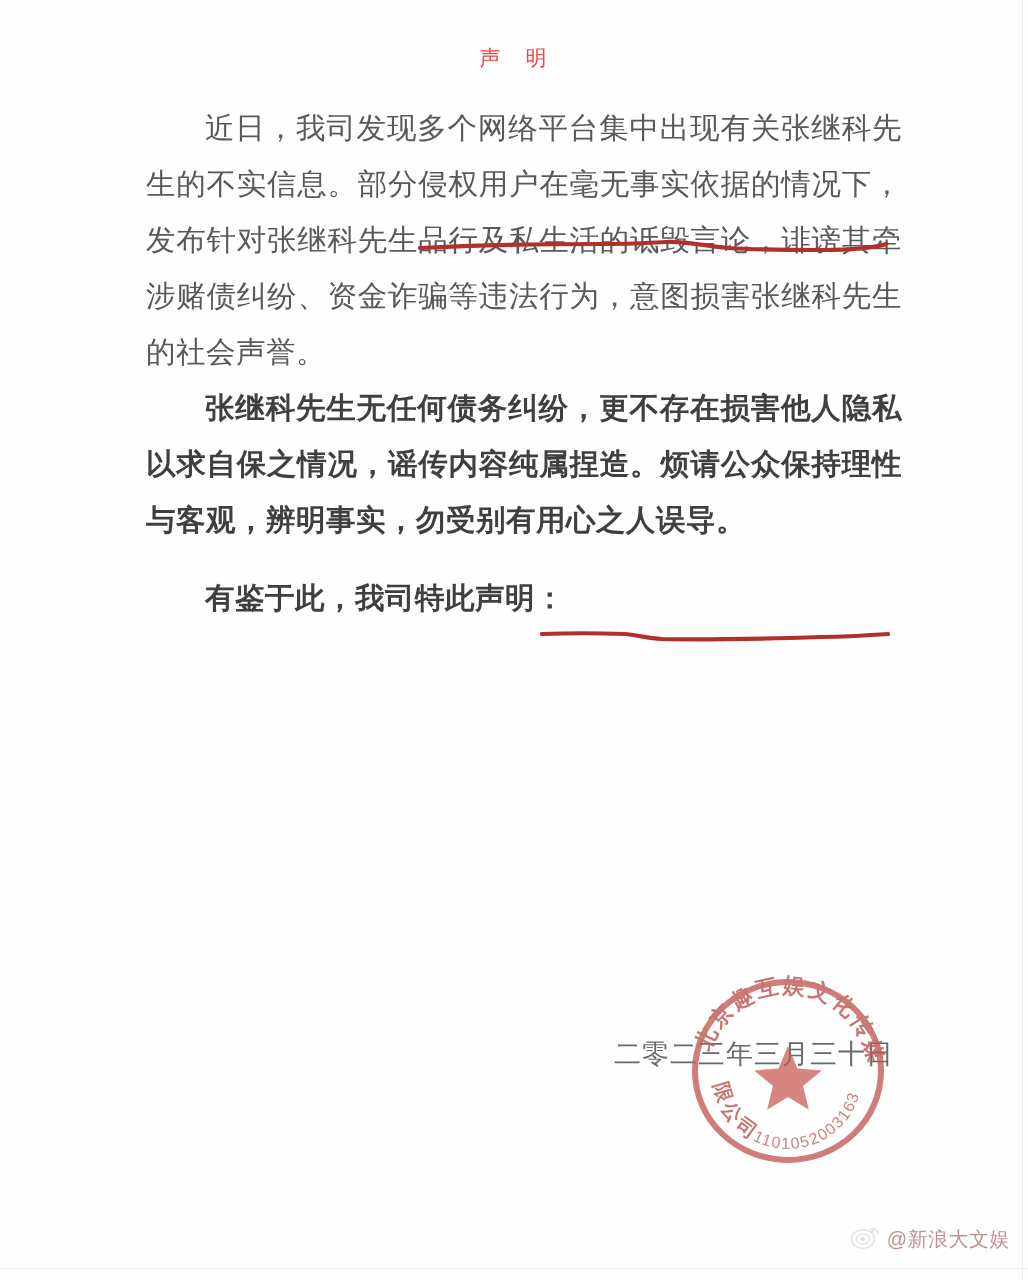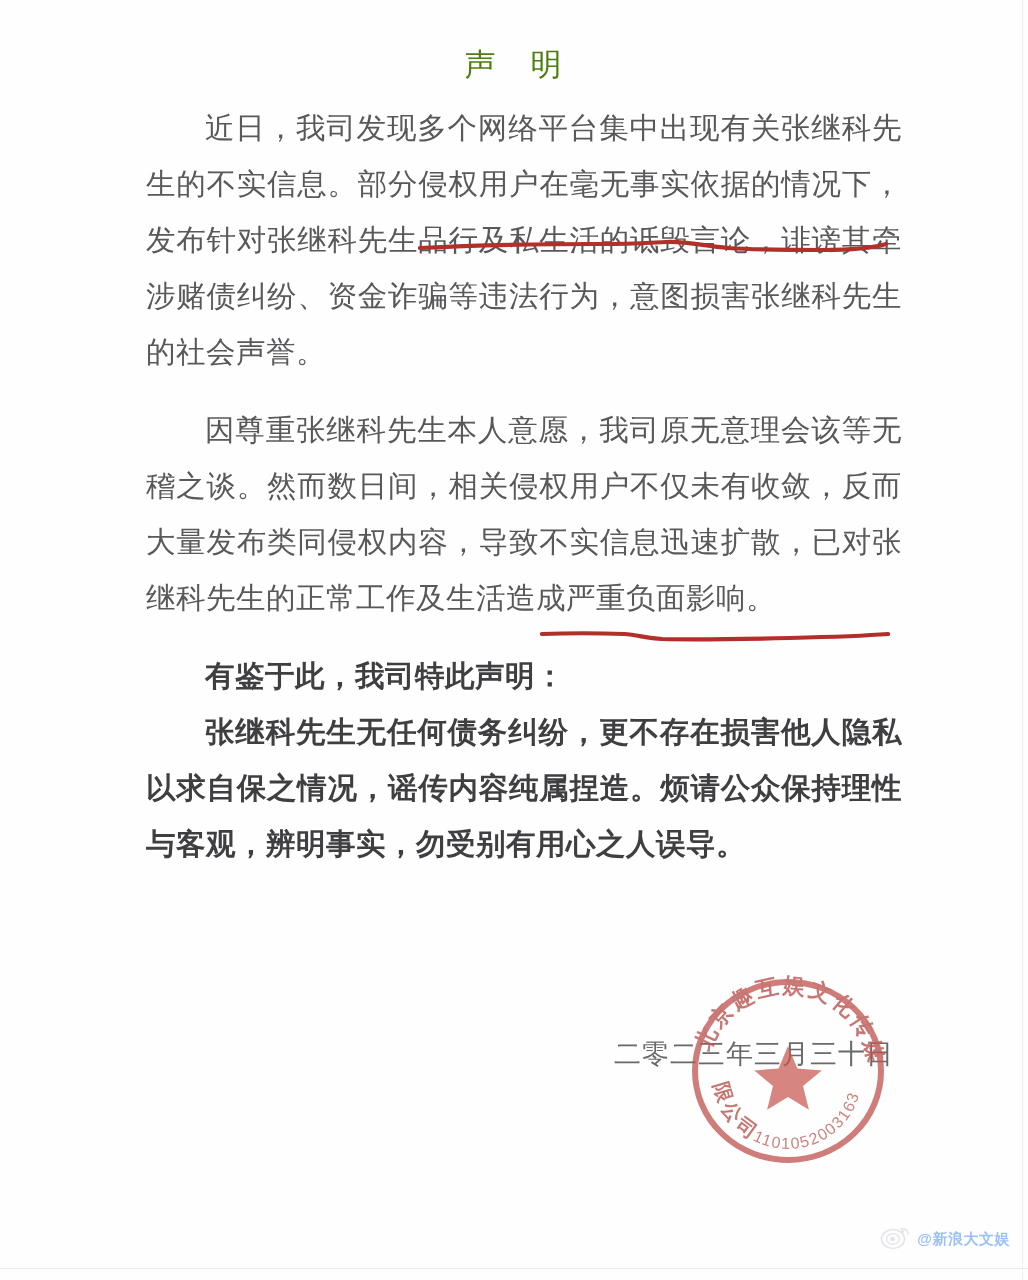--- a/index.html
+++ b/index.html
@@ -37,23 +37,23 @@
     width: 1px;
     background: #f0f0f2;
   }
 
   .doc-title {
     position: absolute;
     top: 44px;
     left: 0;
     right: 0;
     text-align: center;
-    font-size: 31px;
+    font-size: 21px;
     letter-spacing: 2px;
-    color: #4d7c0f;
+    color: #ef4444;
     font-weight: 400;
     white-space: pre;
   }
 
   .body-area {
     position: absolute;
     top: 100px;
     left: 146px;
     width: 756px;
   }
@@ -133,44 +133,42 @@
     right: 18px;
     bottom: 26px;
     display: flex;
     align-items: center;
     gap: 7px;
     opacity: 0.5;
   }
 
   .watermark .wm-text {
     font-family: "Liberation Sans", sans-serif;
-    font-size: 15px;
-    color: #3b82f6;
+    font-size: 20px;
+    color: #7f1d1d;
     letter-spacing: 0.5px;
-    font-weight: bold;
   }
 </style>
 </head>
 <body>
 
 <div id="page">
 
   <div class="edge-right"></div>
 
   <div class="doc-title">声　明</div>
 
   <div class="body-area">
 
     <p class="para">近日，我司发现多个网络平台集中出现有关张继科先生的不实信息。部分侵权用户在毫无事实依据的情况下，发布针对张继科先生品行及私生活的诋毁言论，诽谤其牵涉赌债纠纷、资金诈骗等违法行为，意图损害张继科先生的社会声誉。</p>
 
-    <p class="para gap">因尊重张继科先生本人意愿，我司原无意理会该等无稽之谈。然而数日间，相关侵权用户不仅未有收敛，反而大量发布类同侵权内容，导致不实信息迅速扩散，已对张继科先生的正常工作及生活造成严重负面影响。</p>
+
+    <p class="para tight bold">张继科先生无任何债务纠纷，更不存在损害他人隐私以求自保之情况，谣传内容纯属捏造。烦请公众保持理性与客观，辨明事实，勿受别有用心之人误导。</p>
 
     <p class="para gap bold">有鉴于此，我司特此声明：</p>
-
-    <p class="para tight bold">张继科先生无任何债务纠纷，更不存在损害他人隐私以求自保之情况，谣传内容纯属捏造。烦请公众保持理性与客观，辨明事实，勿受别有用心之人误导。</p>
 
 
   </div>
 
   <div class="ul-stroke" style="left:418px; top:236px; width:472px; height:22px;">
     <svg width="472" height="22" viewBox="0 0 472 22">
       <path d="M2,12 C60,9 120,8 184,8 C210,8 226,7 248,6 C268,5 286,10 310,12 C340,14 372,14 404,14 C432,14 452,13 468,8" stroke="#b3302a" stroke-width="4.2" fill="none" stroke-linecap="round" stroke-linejoin="round"></path>
     </svg>
   </div>
 

